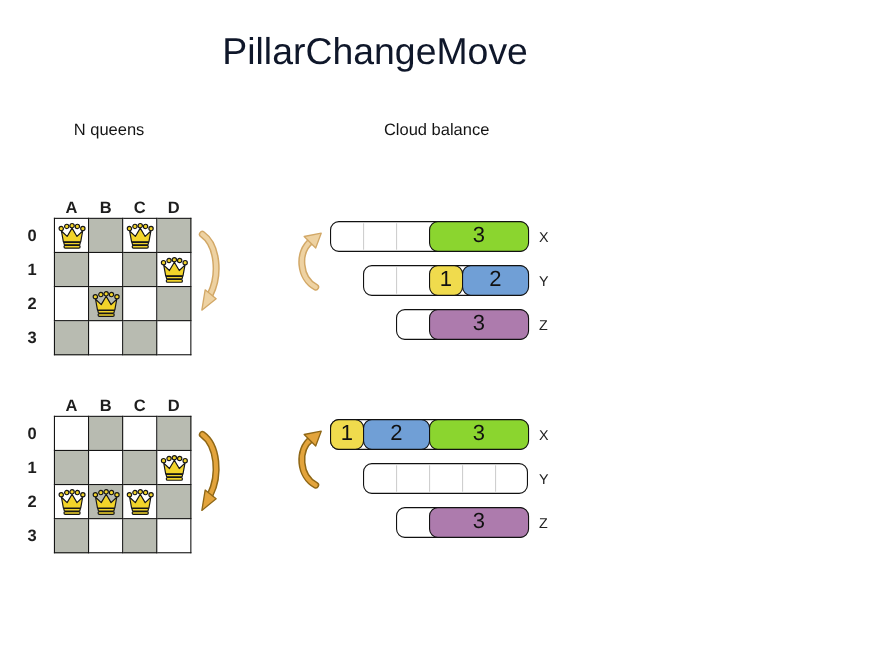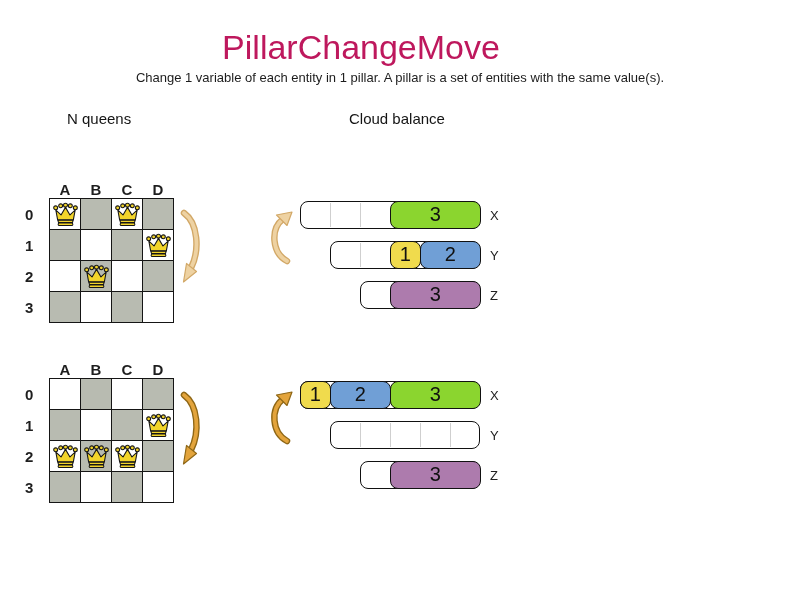--- a/index.html
+++ b/index.html
@@ -3,21 +3,21 @@
 <meta charset="utf-8">
 <style>
   html,body { margin:0; padding:0; background:#fff; }
   #canvas {
     position:relative; width:800px; height:600px; background:#ffffff;
     font-family:"Liberation Sans", sans-serif; color:#111; overflow:hidden;
   }
   .abs { position:absolute; }
 
   .title { top:28px; left:0; width:682px; text-align:center;
-           font-size:34px; font-weight:400; color:#be185d;padding-left:20px; }
+           font-size:34px; font-weight:400; color:#0f172a; }
   .subtitle { top:70px; left:0; width:800px; text-align:center;
               font-size:13px; color:#1c1c1c; }
   .section-label { top:110px; font-size:15px; color:#141414; }
   .section-left  { left:67px;text-align:center; }
   .section-right { left:349px;text-align:right; }
 
   
   table.board { border-collapse:collapse; }
   table.board th { border:none; padding:0; font-weight:700; color:#1e1e1e; }
   table.board thead th { height:17px; font-size:15px; vertical-align:bottom; }
@@ -50,21 +50,20 @@
   .rib-under { stroke-width:6.5px; }
   .rib-over  { stroke-width:3.8px; }
   .head { stroke-width:1.2px; stroke-linejoin:round; }
 </style>
 </head>
 <body>
 
 <div id="canvas">
 
   <div class="abs title">PillarChangeMove</div>
-  <div class="abs subtitle">Change 1 variable of each entity in 1 pillar. A pillar is a set of entities with the same value(s).</div>
 
   <div class="abs section-label section-left">N queens</div>
   <div class="abs section-label section-right">Cloud balance</div>
 
   <div class="abs" style="left:25px; top:181px;">
       <table class="board">
         <thead>
           <tr>
             <th></th>
             <th>A</th>

